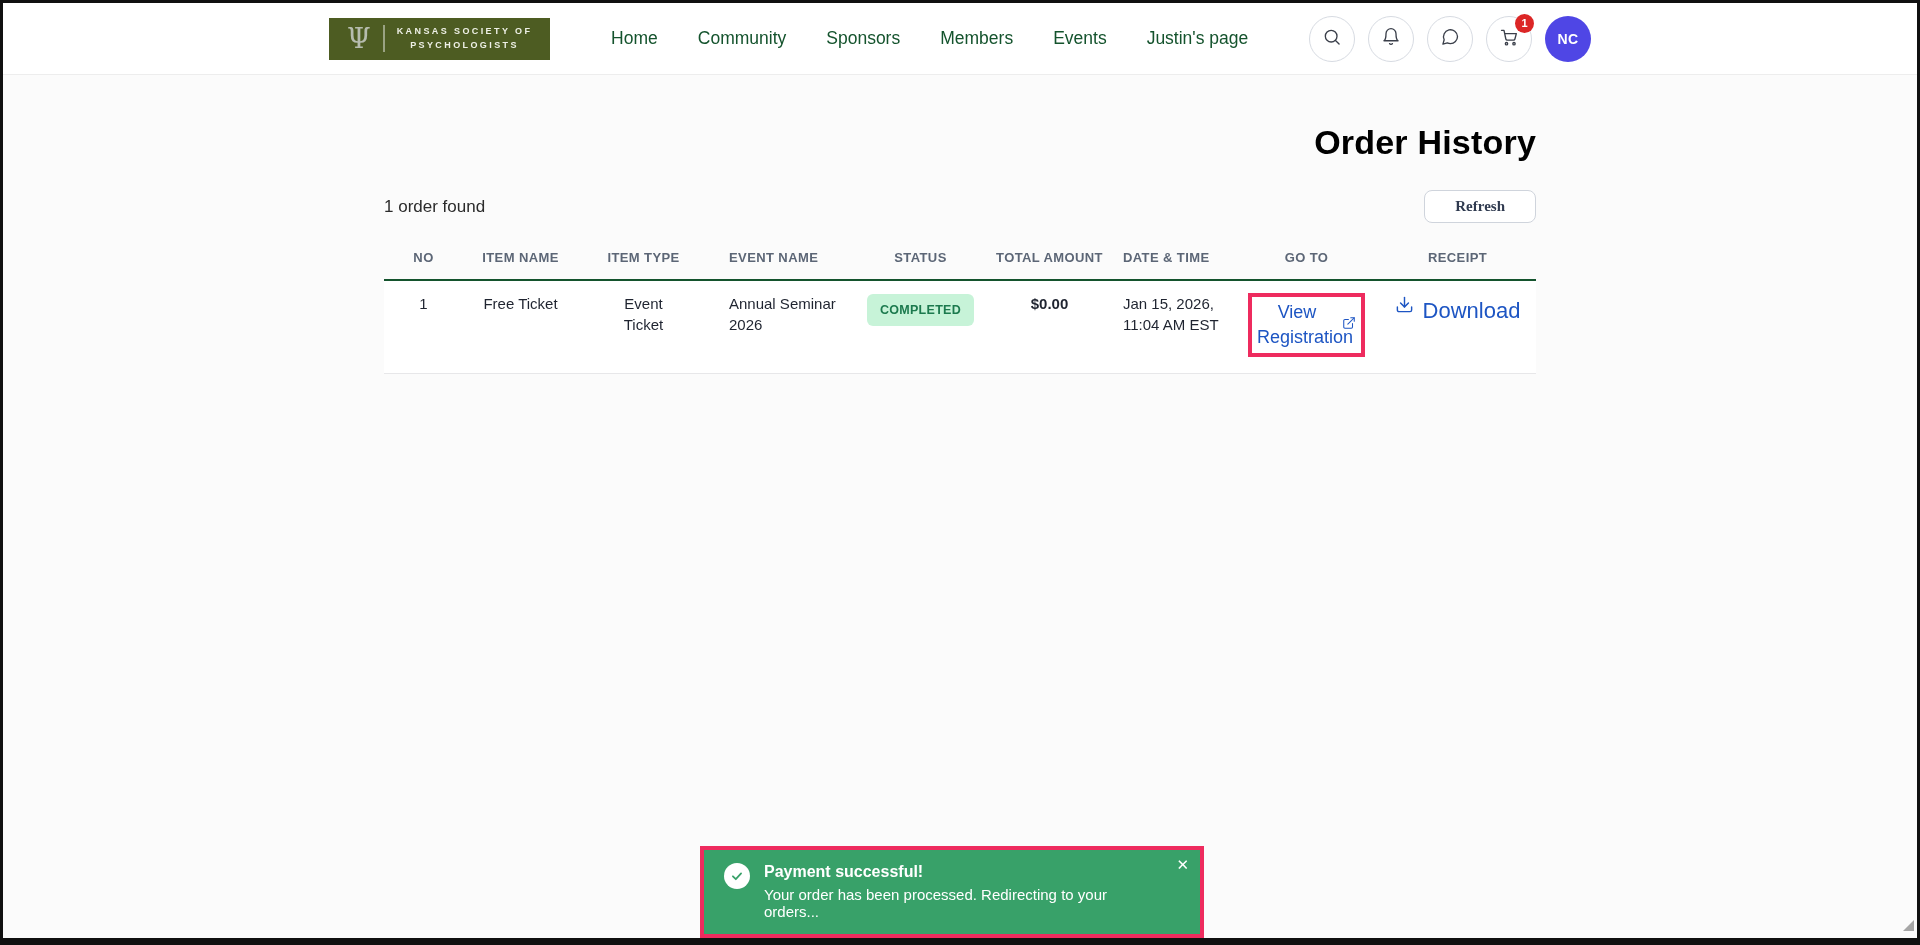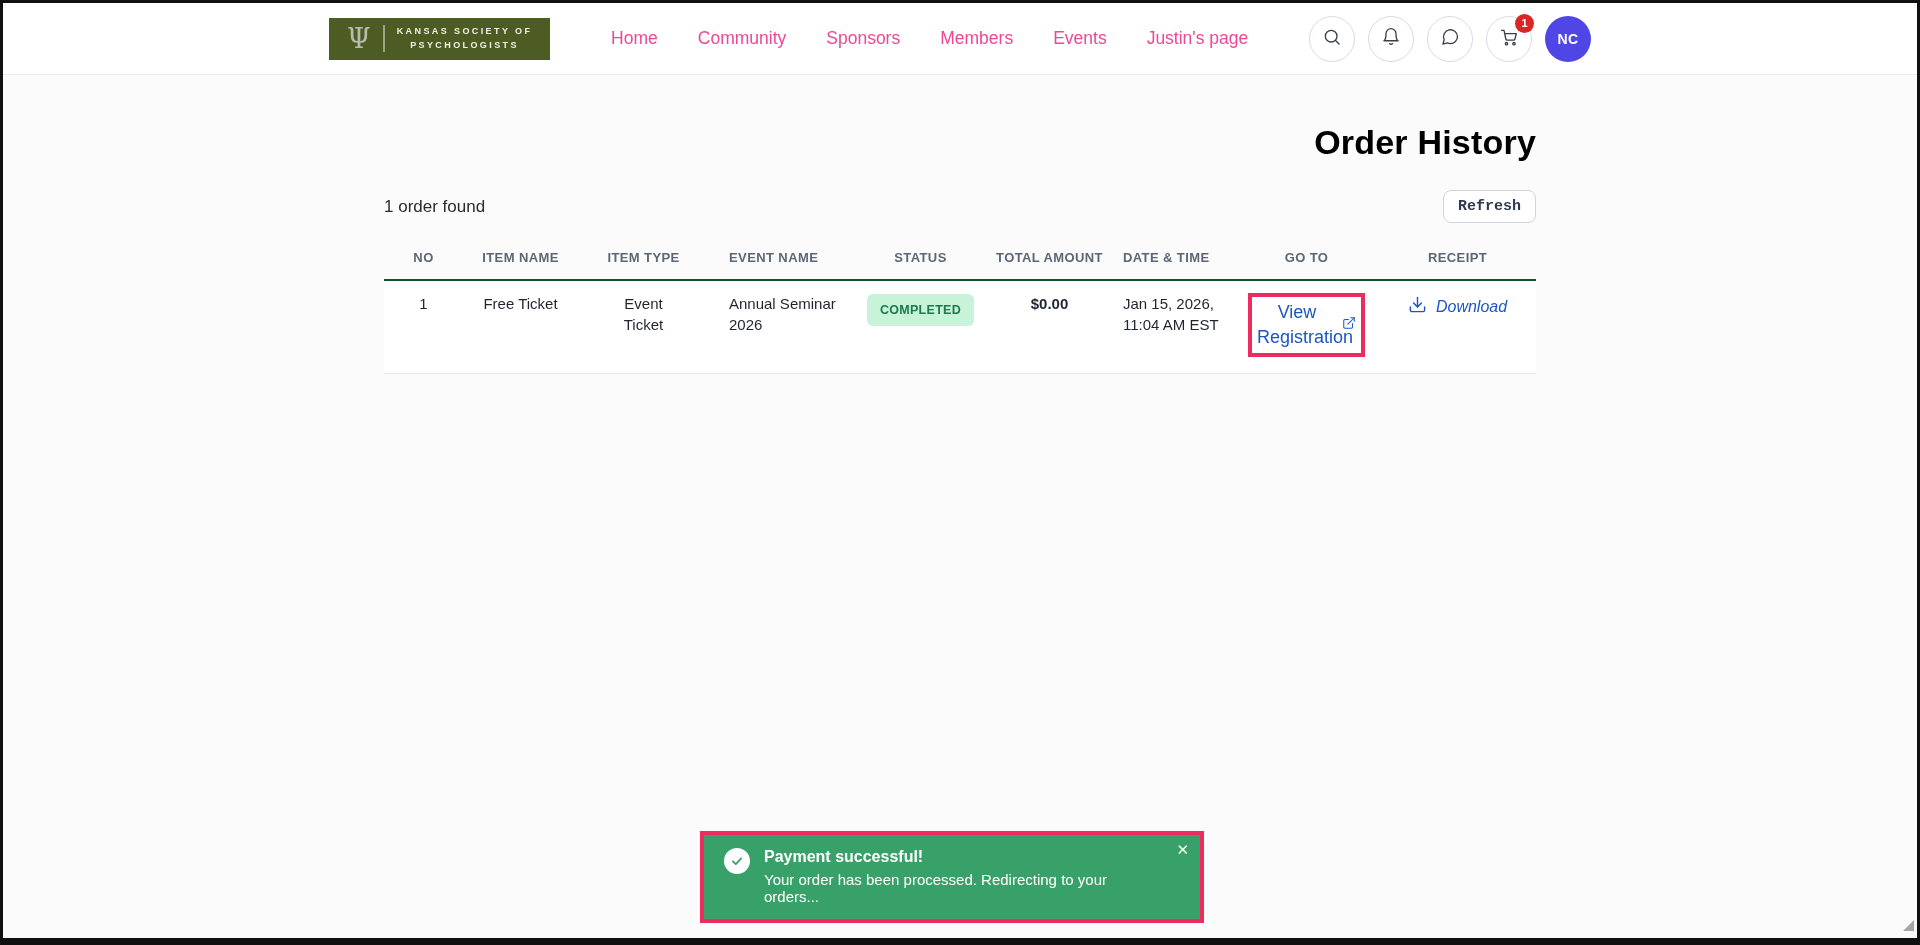--- a/index.html
+++ b/index.html
@@ -45,21 +45,21 @@
   }
   .logo-divider{width:2px;height:27px;background:#9aa383;}
   .logo-text{
     color:#eef0e6;font-size:9px;font-weight:600;
     letter-spacing:2.4px;line-height:1.45;text-align:center;
   }
   .nav-links{
     flex:1;display:flex;justify-content:center;align-items:center;gap:40px;
   }
   .nav-link{
-    font-size:17.5px;color:#ec4899;cursor:pointer;white-space:nowrap;
+    font-size:17.5px;color:#14532d;cursor:pointer;white-space:nowrap;
   }
   .nav-actions{display:flex;align-items:center;gap:13px;flex:0 0 auto;}
   .icon-btn{
     width:46px;height:46px;border-radius:50%;
     border:1px solid #d7dbe2;background:#fff;
     display:grid;place-items:center;cursor:pointer;position:relative;
   }
   .icon-btn svg{width:20px;height:20px;stroke:#3a3f4a;fill:none;stroke-width:1.6;stroke-linecap:round;stroke-linejoin:round;}
   .cart-badge{
     position:absolute;top:-3px;right:-3px;
@@ -78,22 +78,22 @@
   .main{width:1152px;margin:0 auto;padding-top:48px;}
   .page-title{
     font-size:34px;font-weight:700;color:#000000;letter-spacing:.2px;text-align:right;
   }
   .count-row{
     margin-top:28px;display:flex;justify-content:space-between;align-items:center;
   }
   .order-count{font-size:17px;color:#2b2b2b;}
   .refresh-btn{
     background:#fff;border:1px solid #cfd4dc;border-radius:8px;
-    padding:7px 14px;font-size:15px;font-weight:600;color:#2f3a4f;
-    cursor:pointer;font-family:Liberation Mono, monospace;text-align:center;
+    padding:7px 30px;font-size:15px;font-weight:600;color:#2f3a4f;
+    cursor:pointer;font-family:Liberation Serif, serif;text-align:center;
   }
   
   .order-table{margin-top:22px;}
   .tgrid{
     display:grid;
     grid-template-columns:79px 115px 131px 141px 141px 117px 126px 145px 157px;
   }
   .thead{
     border-bottom:2px solid #14532d;
     align-items:center;
@@ -131,24 +131,24 @@
     border:4px solid var(--highlight-pink);
     padding:3px 5px;display:flex;align-items:center;gap:5px;cursor:pointer;
   }
   .goto-link{
     width:80px;text-align:center;color:var(--link-blue);
     font-size:18px;line-height:1.4;
   }
   .ext-icon svg{width:14px;height:14px;stroke:var(--link-blue);fill:none;stroke-width:1.8;stroke-linecap:round;stroke-linejoin:round;}
   .td-receipt{display:flex;justify-content:center;align-items:flex-start;gap:9px;cursor:pointer;padding-top:2px;}
   .dl-icon svg{width:19px;height:19px;stroke:var(--link-blue);fill:none;stroke-width:1.8;stroke-linecap:round;stroke-linejoin:round;}
-  .dl-label{color:var(--link-blue);font-size:16px;font-weight:500;font-style:italic;}
+  .dl-label{color:var(--link-blue);font-size:22px;font-weight:500;}
   
   .toast{
-    position:absolute;bottom:15px;left:calc(50% - 8px);transform:translateX(-50%);
+    position:absolute;bottom:0;left:calc(50% - 8px);transform:translateX(-50%);
     width:504px;background:var(--success-green);
     border:4px solid var(--highlight-pink);
     color:#fff;padding:13px 34px 14px 20px;
     display:flex;gap:14px;align-items:flex-start;
   }
   .toast-check{
     width:26px;height:26px;border-radius:50%;background:#ffffff;
     display:grid;place-items:center;flex:0 0 auto;margin-top:0;
   }
   .toast-check svg{width:14px;height:14px;stroke:var(--success-green);fill:none;stroke-width:3;stroke-linecap:round;stroke-linejoin:round;}

